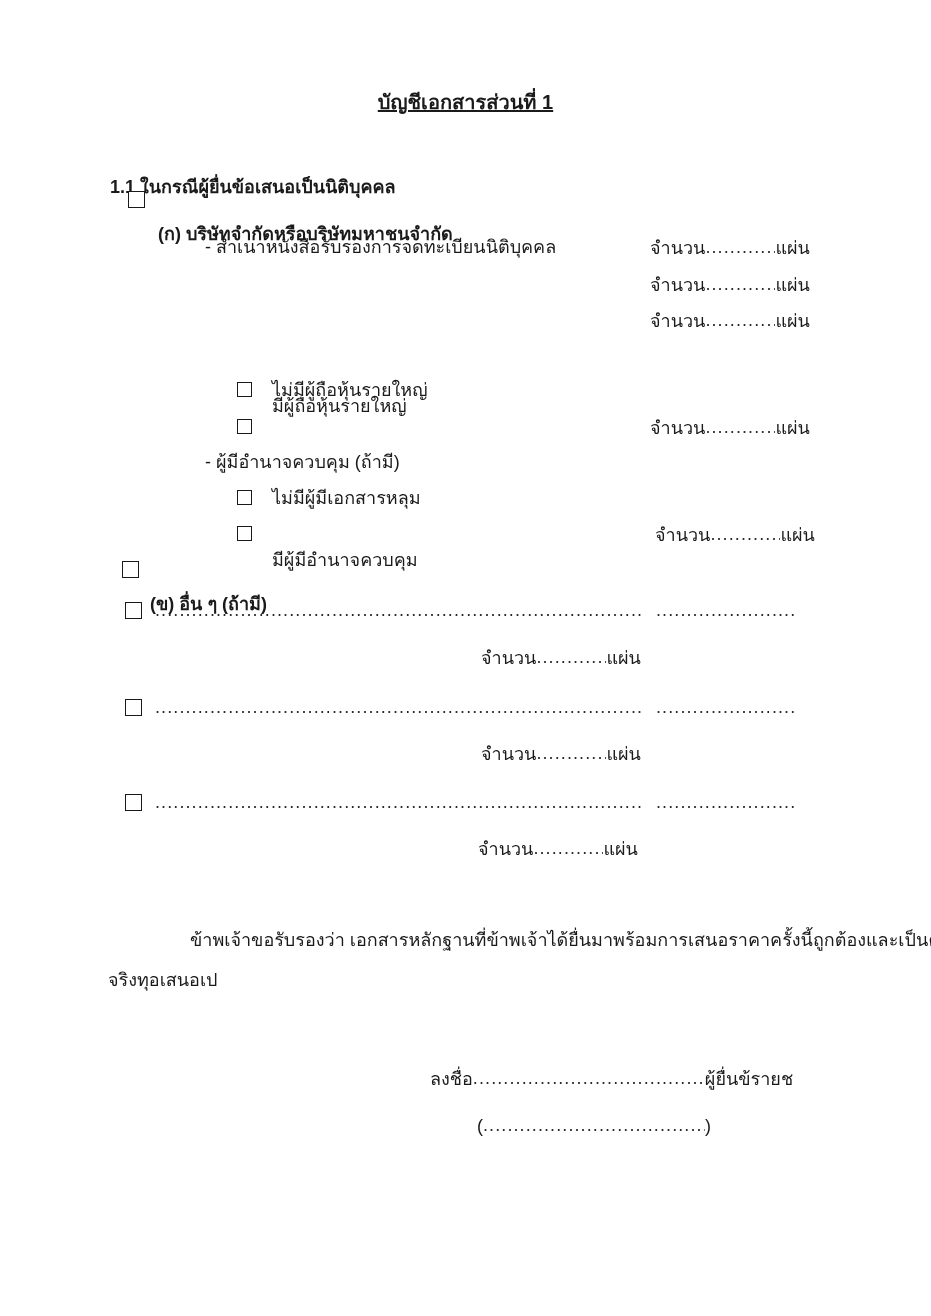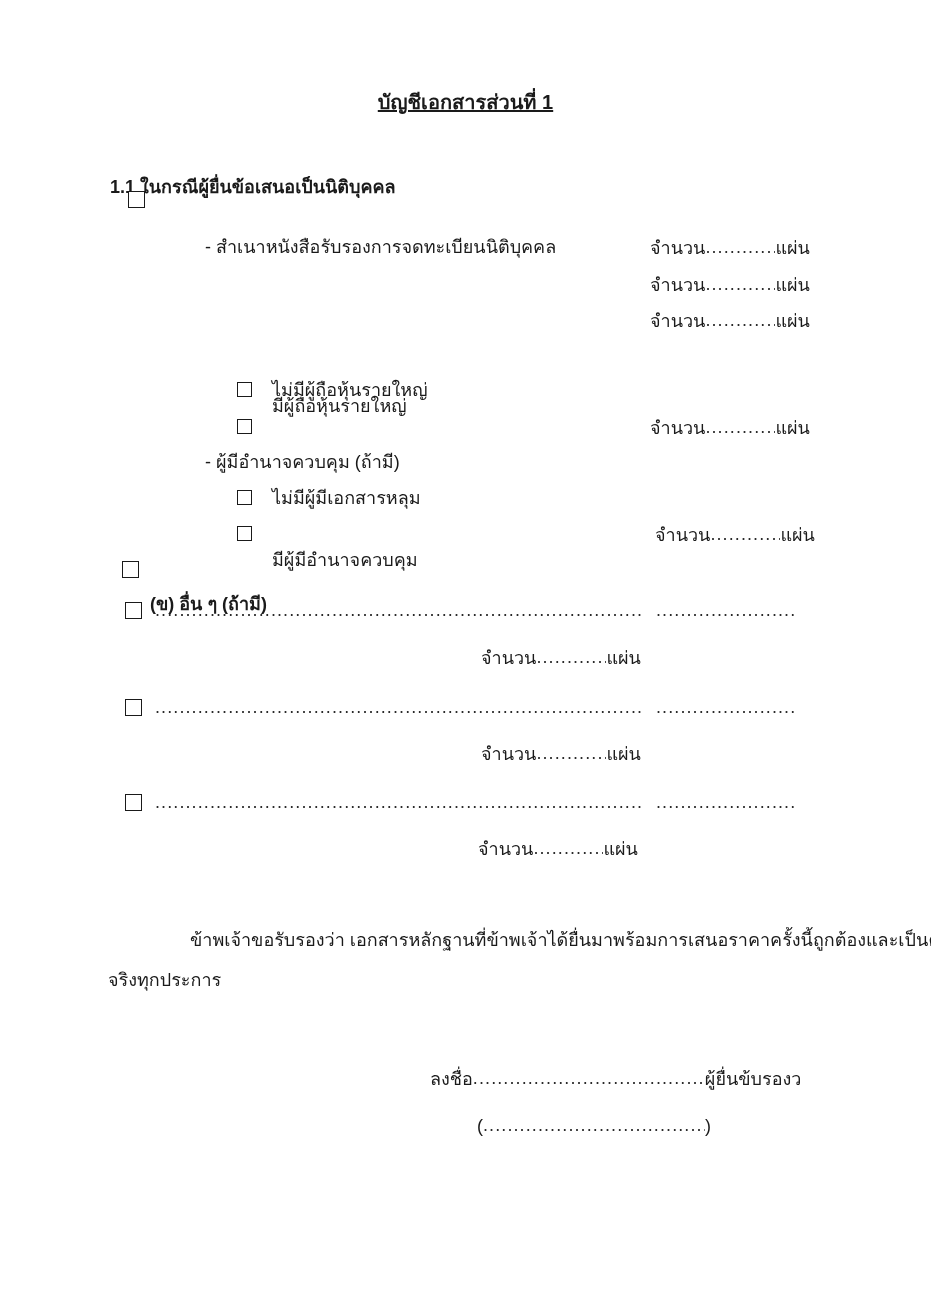--- a/index.html
+++ b/index.html
@@ -30,20 +30,21 @@
 </head>
 <body>
 
 <div class="page">
 
   <div class="row title" style="left:0;top:90px">บัญชีเอกสารส่วนที่ 1</div>
 
   <div class="row b" style="left:110px;top:140px">1.1 ในกรณีผู้ยื่นข้อเสนอเป็นนิติบุคคล</div>
 
   <span class="cb lg" style="left:128px;top:191px"></span>
+  <div class="row b" style="left:158px;top:187px">(ก) บริษัทจำกัดหรือบริษัทมหาชนจำกัด</div>
 
   <div class="row" style="left:205px;top:235px">- สำเนาหนังสือรับรองการจดทะเบียนนิติบุคคล</div>
   <div class="row" style="left:650px;top:235px"><span>จำนวน</span><span class="dots w70">..........................................................................................................................................................</span><span>แผ่น</span></div>
 
   <div class="row" style="left:650px;top:272px"><span>จำนวน</span><span class="dots w70">..........................................................................................................................................................</span><span>แผ่น</span></div>
 
   <div class="row" style="left:650px;top:308px"><span>จำนวน</span><span class="dots w70">..........................................................................................................................................................</span><span>แผ่น</span></div>
 
 
   <span class="cb" style="left:237px;top:382px"></span>
@@ -71,19 +72,19 @@
 
   <span class="cb lg" style="left:125px;top:699px"></span>
   <div class="row" style="left:155px;top:695px"><span class="dots w489">..........................................................................................................................................................</span><span class="dots w140 gap12">..........................................................................................................................................................</span></div>
   <div class="row" style="left:481px;top:741px"><span>จำนวน</span><span class="dots w70">..........................................................................................................................................................</span><span>แผ่น</span></div>
 
   <span class="cb lg" style="left:125px;top:794px"></span>
   <div class="row" style="left:155px;top:790px"><span class="dots w489">..........................................................................................................................................................</span><span class="dots w140 gap12">..........................................................................................................................................................</span></div>
   <div class="row" style="left:478px;top:836px"><span>จำนวน</span><span class="dots w70">..........................................................................................................................................................</span><span>แผ่น</span></div>
 
   <div class="row" style="left:190px;top:928px">ข้าพเจ้าขอรับรองว่า เอกสารหลักฐานที่ข้าพเจ้าได้ยื่นมาพร้อมการเสนอราคาครั้งนี้ถูกต้องและเป็นความ</div>
-  <div class="row" style="left:108px;top:968px">จริงทุกประการ</div>
+  <div class="row" style="left:108px;top:968px">จริงทุอเสนอเป</div>
 
-  <div class="row" style="left:430px;top:1066px"><span>ลงชื่อ</span><span class="dots w232">..........................................................................................................................................................</span><span>ผู้ยื่นข้บรองว</span></div>
+  <div class="row" style="left:430px;top:1066px"><span>ลงชื่อ</span><span class="dots w232">..........................................................................................................................................................</span><span>ผู้ยื่นข้รายช</span></div>
 
   <div class="row" style="left:477px;top:1113px"><span>(</span><span class="dots w222">..........................................................................................................................................................</span><span>)</span></div>
 
 </div>
 
 </body></html>

